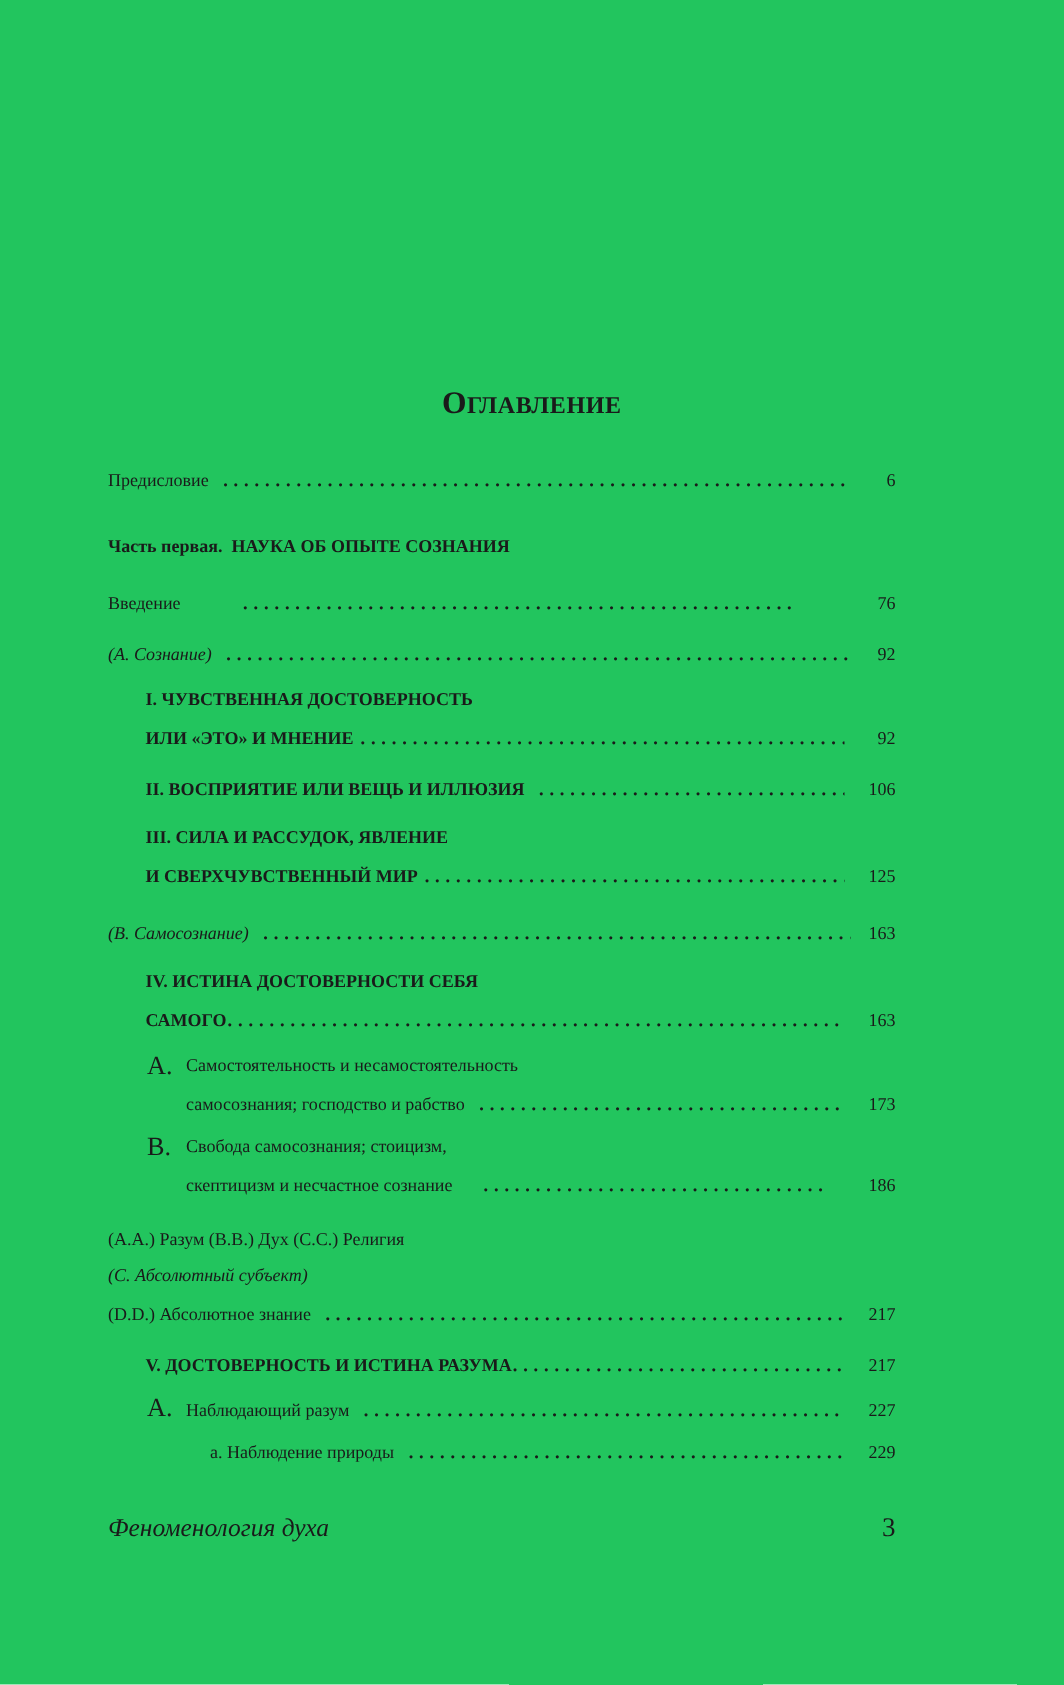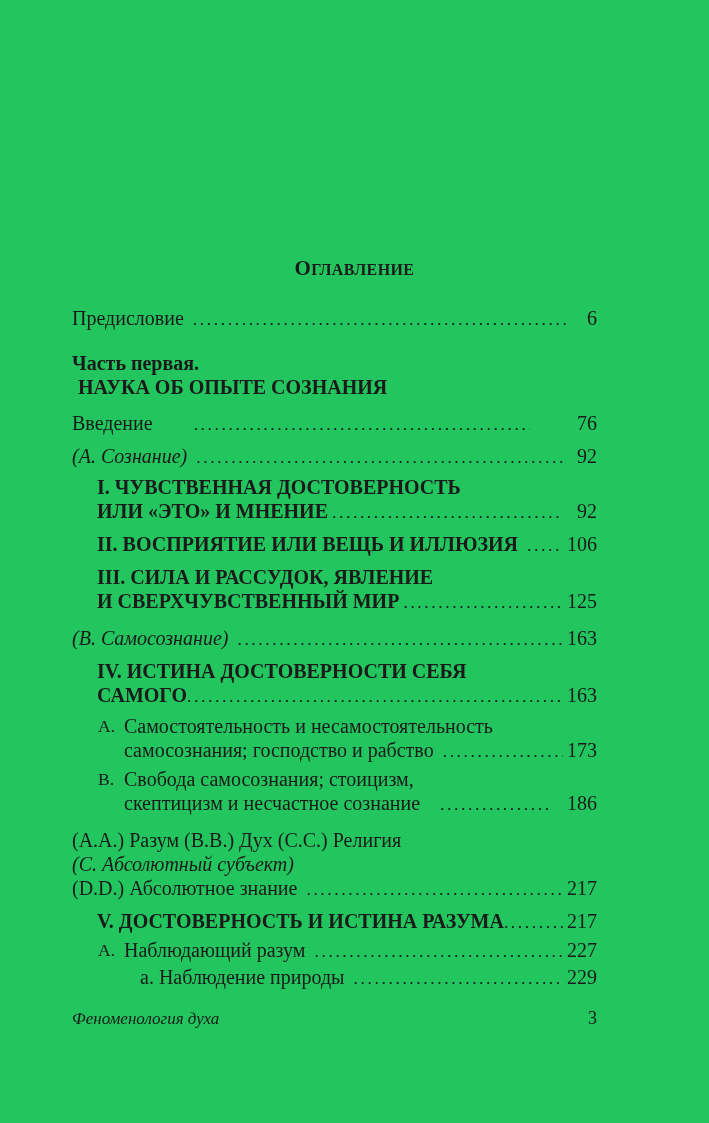--- a/index.html
+++ b/index.html
@@ -44,21 +44,21 @@
     position: absolute;
     left: 72px;
     top: 306px;
     width: 525px;
   }
 
   
   .row {
     display: flex;
     align-items: baseline;
-    font-size: 20px;
+    font-size: 12px;
     line-height: 24px;
     white-space: nowrap;
   }
   .row .txt { flex: 0 0 auto; }
   .row .leader {
     flex: 1 1 auto;
     overflow: hidden;
     white-space: nowrap;
     font-weight: normal;
     font-size: 17.5px;
@@ -75,21 +75,21 @@
     font-weight: normal;
     text-align: right;
     min-width: 26px;
     padding-left: 4px;
   }
 
   
   .gap-sm .txt { padding-right: 4px; }
   .gap-md .txt { padding-right: 9px; }
   .gap-none .txt { padding-right: 0px; }
-  .sp-20 { margin-top: 20px; flex-direction: column; }
+  .sp-20 { margin-top: 20px; }
   .sp-16 { margin-top: 12px; }
   .sp-12 { margin-top: 12px; gap: 37px; }
   .sp-8  { margin-top: 8px; }
   .sp-6  { margin-top: 6px; }
   .sp-4  { margin-top: 4px; }
   .sp-2  { margin-top: 2px; }
   .sp-0  { margin-top: 0px; }
 
   
   .b { font-weight: bold; }

